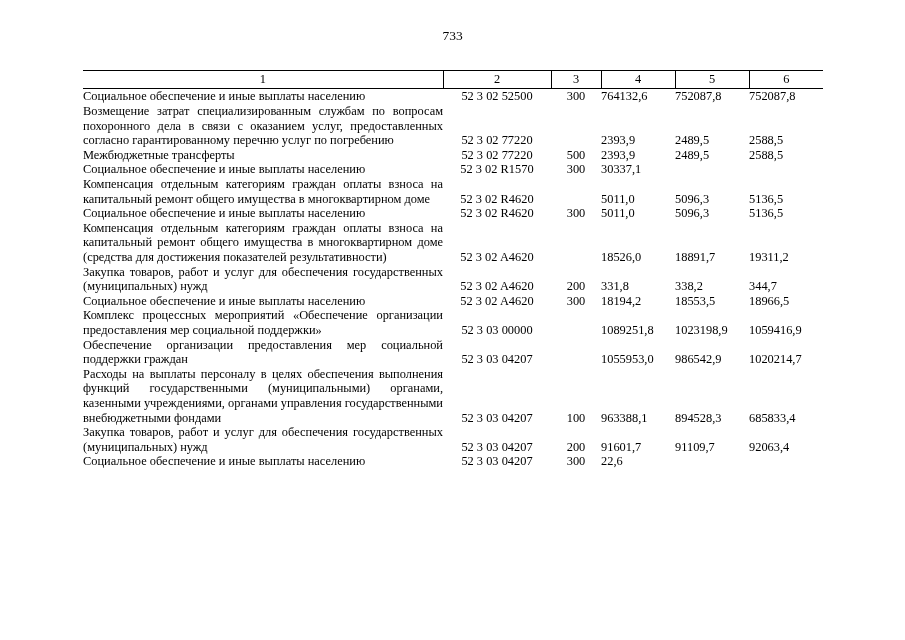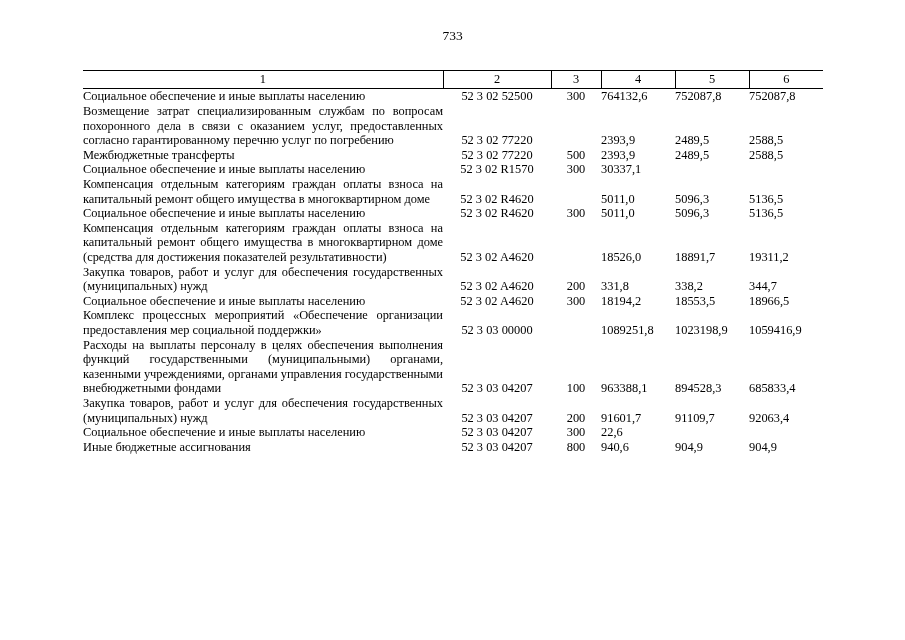--- a/index.html
+++ b/index.html
@@ -189,20 +189,28 @@
           </tr>
           <tr class="row-block">
             <td class="name">Комплекс процессных мероприятий «Обеспечение организации предоставления мер социальной поддержки»</td>
             <td class="code" style="padding-top: 14.5875px;">52 3 03 00000</td>
             <td class="type" style="padding-top: 14.5875px;"></td>
             <td class="num" style="padding-top: 14.5875px;">1089251,8</td>
             <td class="num" style="padding-top: 14.5875px;">1023198,9</td>
             <td class="num" style="padding-top: 14.5875px;">1059416,9</td>
           </tr>
           <tr class="row-block">
+            <td class="name">Обеспечение организации предоставления мер социальной поддержки граждан</td>
+            <td class="code" style="padding-top: 14.5875px;">52 3 03 04207</td>
+            <td class="type" style="padding-top: 14.5875px;"></td>
+            <td class="num" style="padding-top: 14.5875px;">1055953,0</td>
+            <td class="num" style="padding-top: 14.5875px;">986542,9</td>
+            <td class="num" style="padding-top: 14.5875px;">1020214,7</td>
+          </tr>
+          <tr class="row-block">
             <td class="name">Расходы на выплаты персоналу в целях обеспечения выполнения функций государственными (муниципальными) органами, казенными учреждениями, органами управления государственными внебюджетными фондами</td>
             <td class="code" style="padding-top: 43.775px;">52 3 03 04207</td>
             <td class="type" style="padding-top: 43.775px;">100</td>
             <td class="num" style="padding-top: 43.775px;">963388,1</td>
             <td class="num" style="padding-top: 43.775px;">894528,3</td>
             <td class="num" style="padding-top: 43.775px;">685833,4</td>
           </tr>
           <tr class="row-block">
             <td class="name">Закупка товаров, работ и услуг для обеспечения государственных (муниципальных) нужд</td>
             <td class="code" style="padding-top: 14.5875px;">52 3 03 04207</td>
@@ -212,25 +220,17 @@
             <td class="num" style="padding-top: 14.5875px;">92063,4</td>
           </tr>
           <tr class="row-block">
             <td class="name">Социальное обеспечение и иные выплаты населению</td>
             <td class="code" style="padding-top: 0px;">52 3 03 04207</td>
             <td class="type" style="padding-top: 0px;">300</td>
             <td class="num" style="padding-top: 0px;">22,6</td>
             <td class="num" style="padding-top: 0px;"></td>
             <td class="num" style="padding-top: 0px;"></td>
           </tr>
-          <tr class="row-block">
-            <td class="name">Иные бюджетные ассигнования</td>
-            <td class="code" style="padding-top: 0px;">52 3 03 04207</td>
-            <td class="type" style="padding-top: 0px;">800</td>
-            <td class="num" style="padding-top: 0px;">940,6</td>
-            <td class="num" style="padding-top: 0px;">904,9</td>
-            <td class="num" style="padding-top: 0px;">904,9</td>
-          </tr>
         </tbody>
     </table>
   </div>
 
 </div>
 
 </body></html>

